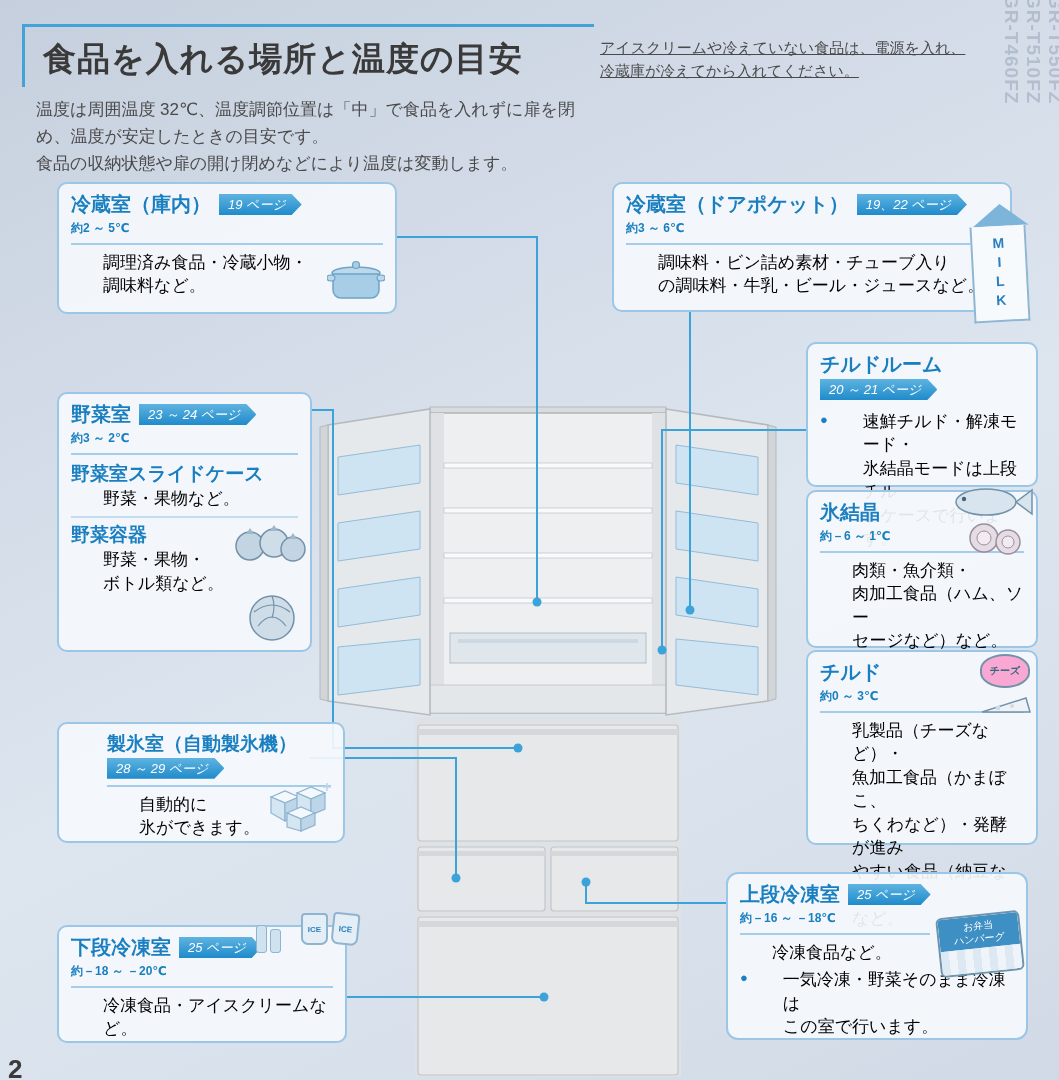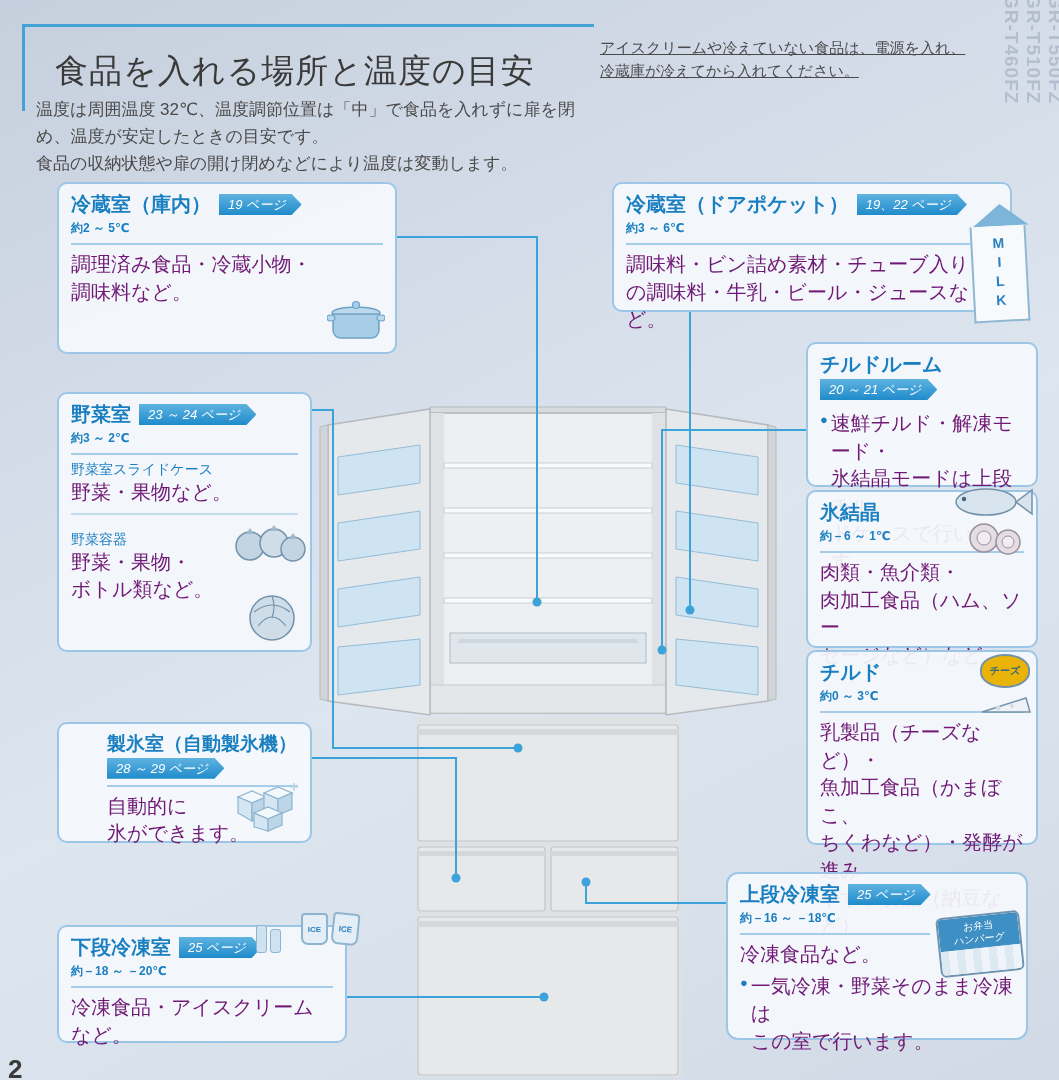--- a/index.html
+++ b/index.html
@@ -9,21 +9,21 @@
     background:linear-gradient(155deg,#c6cfdd 0%,#d2dbe7 28%,#dde5ef 55%,#d8e0eb 80%,#d0d9e5 100%);
     color:#474747;
   }
   
   .title-wrap{
     position:absolute;left:22px;top:24px;width:572px;
     border-top:3px solid #44a3d6;border-left:3px solid #44a3d6;
     padding:10px 0 6px 14px;box-sizing:border-box;
   }
   .page-title{
-    margin:16px;font-size:33px;font-weight:normal;color:#3a3a3a;letter-spacing:1px;line-height:1.1;
+    margin:4px;font-size:33px;font-weight:bold;color:#3a3a3a;letter-spacing:1px;line-height:1.1;
   }
   .top-note{
     position:absolute;left:600px;top:36px;width:440px;
     font-size:15px;line-height:1.55;color:#4a4a4a;white-space:pre-line;text-decoration:underline;
   }
   .intro{
     position:absolute;left:36px;top:96px;width:570px;
     font-size:17px;line-height:1.6;color:#4a4a4a;white-space:pre-line;
   }
   .ghost-models{
@@ -48,27 +48,27 @@
     display:inline-block;background:linear-gradient(#5fb3e0,#1f8bcb);
     color:#ffffff;font-size:13px;font-style:italic;line-height:1;
     padding:4px 16px 4px 9px;
     clip-path:polygon(0 0,calc(100% - 10px) 0,100% 50%,calc(100% - 10px) 100%,0 100%);
     white-space:nowrap;
   }
   .co-temp{
     color:#1a7fc0;font-weight:bold;font-size:12px;
     padding:3px 0 6px;border-bottom:2px solid #a5cde9;margin-bottom:6px;
   }
-  .co-desc{font-size:20px;line-height:1.38;color:#701a75;white-space:pre-line;}
-  .co-sub-title{color:#1a7fc0;font-weight:normal;font-size:14px;margin-top:6px;}
+  .co-desc{font-size:17px;line-height:1.38;color:#000000;white-space:pre-line;margin-left:32px;}
+  .co-sub-title{color:#1a7fc0;font-weight:bold;font-size:19px;margin-top:6px;}
   .bullet-row{display:flex;align-items:flex-start;margin-top:4px;}
   .bullet-dot{color:#1a7fc0;font-size:13px;line-height:1.5;margin-right:3px;}
   .tag-row{padding:2px 0 6px;border-bottom:2px solid #a5cde9;margin-bottom:6px;}
   .tag-row.noline{border-bottom:none;margin-bottom:2px;}
-  .veg-section{border-top:2px solid #c3dcee;margin-top:6px;padding-top:14px;}
+  .veg-section{border-top:2px solid #c3dcee;margin-top:6px;padding-top:2px;}
   
   .abs{position:absolute;}
   .milk-carton{
     position:absolute;left:972px;top:226px;width:56px;height:96px;z-index:4;
     background:#f7fafc;border:2px solid #8fb6d2;border-top:none;box-sizing:border-box;
     transform:rotate(-3deg);
     display:flex;align-items:center;justify-content:center;
   }
   .milk-top{
     position:absolute;left:972px;top:204px;width:0;height:0;z-index:4;
@@ -83,21 +83,21 @@
     width:27px;height:32px;background:#e3eef7;border:2px solid #8fb4d0;
     border-radius:4px 4px 7px 7px;box-sizing:border-box;
     display:flex;align-items:center;justify-content:center;
     font-size:8px;font-weight:bold;color:#2a7fc0;
   }
   .ic-wrap{position:absolute;right:-14px;top:-14px;display:flex;gap:4px;z-index:5;}
   .pops{position:absolute;right:64px;top:-2px;display:flex;gap:3px;z-index:5;}
   .pop{width:9px;height:26px;background:#cfe2f0;border:1.5px solid #8fb4d0;border-radius:3px;}
   .cheese-box{
     width:46px;height:30px;border:2px solid #7392aa;border-radius:50%/45%;
-    background:#eab308;display:flex;align-items:center;justify-content:center;
+    background:#f9a8d4;display:flex;align-items:center;justify-content:center;
     font-size:10px;color:#33667f;font-weight:bold;
   }
   .bento{
     position:absolute;right:4px;top:40px;width:84px;height:60px;z-index:5;
     border:2px solid #6f94b0;border-radius:6px;background:#eef4f9;
     box-sizing:border-box;transform:rotate(-6deg);overflow:hidden;
   }
   .bento-label{
     background:#3e8fc4;color:#fff;text-align:center;font-size:10px;line-height:1.3;
     padding:3px 0;
@@ -183,21 +183,21 @@
       <circle cx="537" cy="602" r="4.5"></circle>
       <circle cx="690" cy="610" r="4.5"></circle>
       <circle cx="662" cy="650" r="4.5"></circle>
       <circle cx="518" cy="748" r="4.5"></circle>
       <circle cx="456" cy="878" r="4.5"></circle>
       <circle cx="544" cy="997" r="4.5"></circle>
       <circle cx="586" cy="882" r="4.5"></circle>
     </g>
   </svg>
 
-  <div class="callout" style="left:57px;top:182px;width:340px;height:172px;">
+  <div class="callout" style="left:57px;top:182px;width:340px;height:132px;">
     <div class="co-title-row">
       <span class="co-title">冷蔵室（庫内）</span>
       <span class="page-tag">19 ページ</span>
     </div>
     <div class="co-temp">約2 ～ 5℃</div>
     <div class="co-desc">調理済み食品・冷蔵小物・
 調味料など。</div>
     <svg class="abs" style="right:10px;bottom:10px;" width="58" height="44" viewBox="0 0 58 44">
       <ellipse cx="29" cy="15" rx="24" ry="6" fill="#bcd9ec" stroke="#6fa3c6" stroke-width="1.5"></ellipse>
       <circle cx="29" cy="7" r="3.5" fill="#a8cde6" stroke="#6fa3c6" stroke-width="1.2"></circle>
@@ -243,21 +243,21 @@
       <path d="M57,23 l4,-6 l4,6 z" fill="#9fb8cc"></path>
     </svg>
     <svg class="abs" style="right:6px;bottom:6px;" width="64" height="54" viewBox="0 0 64 54">
       <circle cx="32" cy="28" r="22" fill="#cfdde9" stroke="#7392aa" stroke-width="1.5"></circle>
       <path d="M14,22 q18,-14 36,0" fill="none" stroke="#7392aa" stroke-width="1.2"></path>
       <path d="M18,36 q14,-18 28,0" fill="none" stroke="#7392aa" stroke-width="1.2"></path>
       <path d="M32,6 q4,10 0,22" fill="none" stroke="#7392aa" stroke-width="1.2"></path>
     </svg>
   </div>
 
-  <div class="callout" style="left:57px;top:722px;width:255px;height:121px;padding-left:48px;">
+  <div class="callout" style="left:57px;top:722px;width:288px;height:121px;padding-left:48px;">
     <div class="co-title small">製氷室（自動製氷機）</div>
     <div class="tag-row">
       <span class="page-tag">28 ～ 29 ページ</span>
     </div>
     <div class="co-desc">自動的に
 氷ができます。</div>
     <svg class="abs" style="right:8px;bottom:8px;" width="72px" height="52" viewBox="0 0 72 52">
       <g stroke="#8fb4d0" stroke-width="1.2">
         <polygon points="8,16 22,10 36,16 22,22" fill="#f2f8fc"></polygon>
         <polygon points="8,16 22,22 22,40 8,32" fill="#d4e6f2"></polygon>

